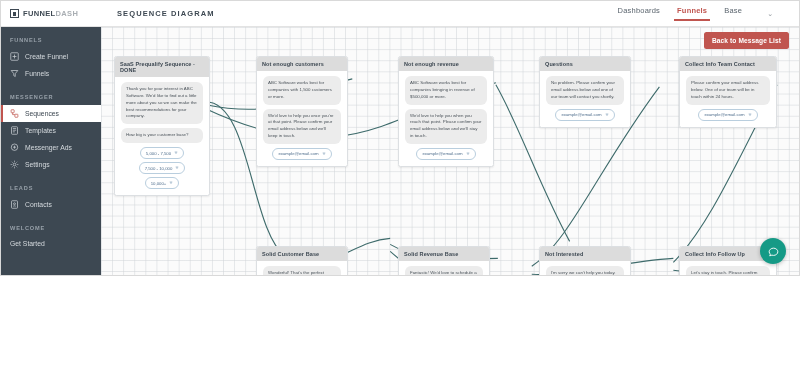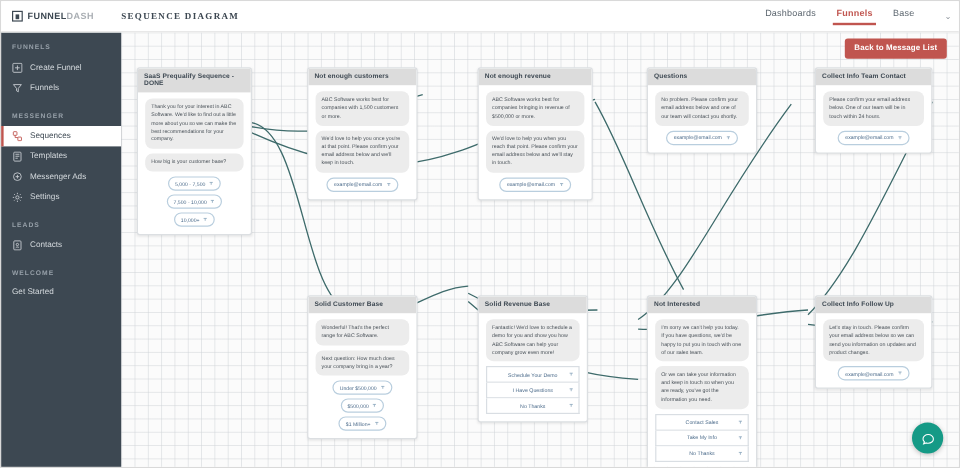--- a/index.html
+++ b/index.html
@@ -2,35 +2,35 @@
 <html><head>
 <meta charset="utf-8">
 <style>
   * { box-sizing: border-box; margin:0; padding:0; }
   html,body { width:800px; height:390px; overflow:hidden; }
   body {
     font-family: "Liberation Sans", sans-serif;
     background:#ffffff;
     -webkit-font-smoothing:antialiased;
   }
-  .app { position:relative; width:800px; height:390px; display:flex; flex-direction:column;
+  .app { position:relative; width:800px; height:276px; display:flex; flex-direction:column;
          border:1px solid #d9d9d9; }
 
   
   .topbar { height:26px; flex:0 0 26px; background:#ffffff; display:flex; align-items:center;
             border-bottom:1px solid #e3e3e3; position:relative; z-index:30; }
   .brand { display:flex; align-items:center; gap:4px; padding-left:9px; width:92px; }
   .brand-mark { width:9px; height:9px; border:1.4px solid #3d4852; display:flex;
                 align-items:center; justify-content:center; }
   .brand-mark i { display:block; width:3px; height:4px; background:#3d4852; }
   .brand-text { font-size:7.5px; font-weight:bold; letter-spacing:.35px; color:#3d4852; }
   .brand-text span { color:#a9aeb3; font-weight:bold; }
   .page-title { font-size:7.5px; letter-spacing:1.1px; color:#3d4852; font-weight:bold;
-                margin-left:8px;font-family:Liberation Serif, serif; }
-  .topnav { margin-left:auto; display:flex; align-items:center; gap:17px; padding-right:6px; }
+                margin-left:24px; }
+  .topnav { margin-left:auto; display:flex; align-items:center; gap:17px; padding-right:26px; }
   .topnav a { font-size:7.5px; color:#5b656e; text-decoration:none; position:relative;
               padding-bottom:6px; letter-spacing:.2px; }
   .topnav a.active { color:#c0554f; font-weight:bold; }
   .topnav a.active::after { content:""; position:absolute; left:-3px; right:-3px; bottom:0;
                             height:1.6px; background:#c0554f; }
   .caret { font-size:7px; color:#8d949b; margin-left:8px; }
 
   
   .body { flex:1; display:flex; min-height:0; position:relative; }
 

